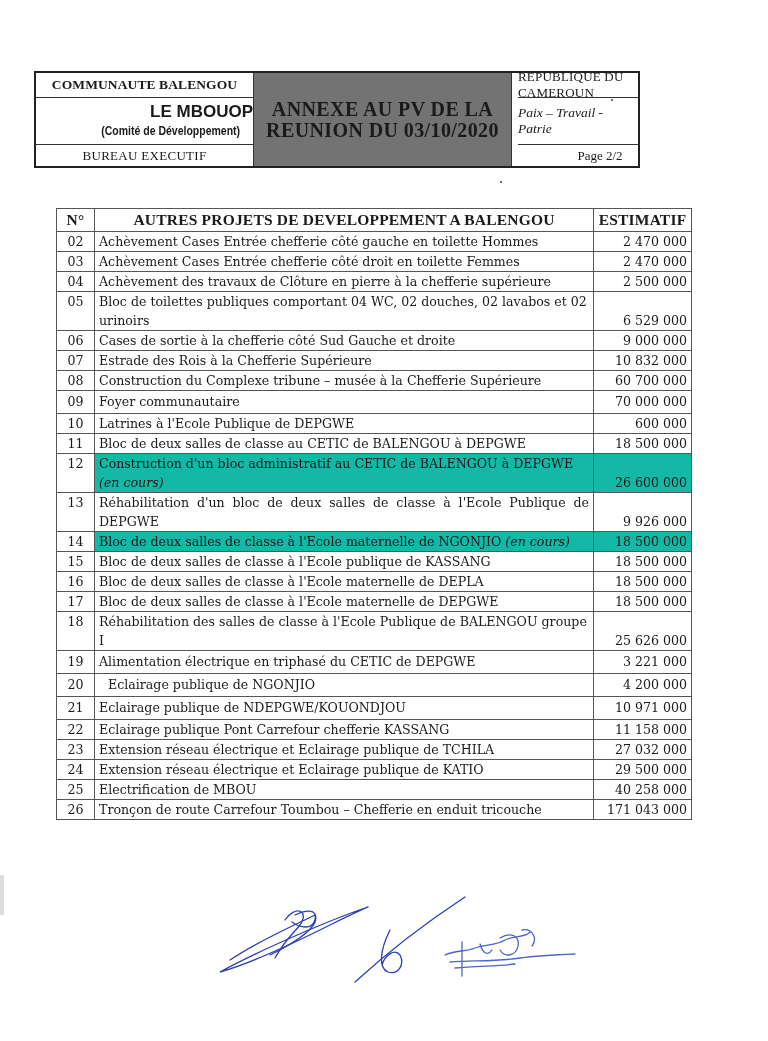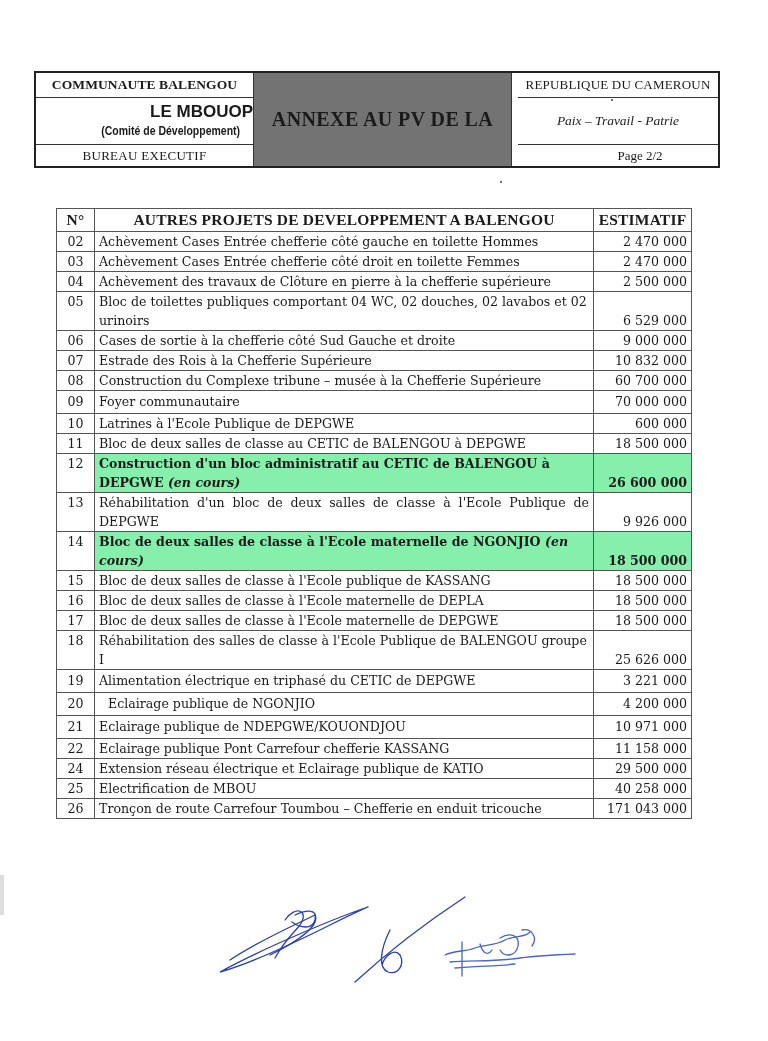--- a/index.html
+++ b/index.html
@@ -2,21 +2,21 @@
 <html><head>
 <meta charset="utf-8">
 <style>
   html, body { margin:0; padding:0; }
   body {
     width:768px; height:1041px; background:#ffffff; position:relative; overflow:hidden;
     font-family:"Liberation Serif", "DejaVu Serif", serif; color:#1a1a1a;
   }
   
   .hdr {
-    position:absolute; left:34px; top:71px; width:686px; height:97px;
+    position:absolute; left:34px; top:71px; width:606px; height:97px;
     border:2px solid #222; box-sizing:border-box; display:flex;
   }
   .hdr-left { width:217px; border-right:1.5px solid #333; display:flex; flex-direction:column; }
   .hdr-mid  { width:257px; background:#737373; border-right:1.5px solid #333;
               display:flex; align-items:center; justify-content:center; text-align:center; }
   .hdr-right{ flex:1; display:flex; flex-direction:column;margin-left:6px; }
   .hl1 { height:24px; border-bottom:1.5px solid #333; display:flex; align-items:center; justify-content:center;
          font-size:13.5px; font-weight:bold; letter-spacing:0.1px; }
   .hl2 { height:46px; border-bottom:1.5px solid #333; display:flex; flex-direction:column; align-items:flex-end; justify-content:center; }
   .hl2 .big { font-family:"Liberation Sans", "DejaVu Sans", sans-serif; font-weight:bold; font-size:17px; line-height:20px; }
@@ -36,21 +36,21 @@
   table.proj th, table.proj td { border:1px solid #555; padding:0 4px; vertical-align:top; }
   table.proj th { font-size:15.5px; font-weight:bold; height:22px; line-height:22px; font-family:"Liberation Serif", serif; letter-spacing:0.2px; }
   table.proj th.c-no { width:29px; text-align:center; padding:0; }
   table.proj th.c-est { width:89px; text-align:center; font-size:15.5px; }
   table.proj td { font-size:12.6px; line-height:19px; }
   table.proj td.no { text-align:center; padding:0; width:37px; }
   table.proj td.desc { text-align:left; }
   table.proj td.desc.justify { text-align:justify;border-radius:13px; }
   table.proj td.amt { text-align:right; vertical-align:bottom; white-space:nowrap; }
   tr.tall td.no { vertical-align:top; }
-  tr.hl td.desc, tr.hl td.amt { background:#86efac;font-weight:bold; }
+  tr.hl td.desc, tr.hl td.amt { background:#14b8a6; }
   .ital { font-style:italic; }
 
   
   .sigs { position:absolute; left:200px; top:880px; width:380px; height:120px; }
   .margin-mark { position:absolute; left:0; top:875px; width:4px; height:40px; background:#ddd; }
 </style>
 </head>
 <body>
 
 <div class="hdr">
@@ -58,20 +58,21 @@
     <div class="hl1">COMMUNAUTE BALENGOU</div>
     <div class="hl2">
       <div class="big">LE MBOUOP</div>
       <div class="small">(Comité de Développement)</div>
     </div>
     <div class="hl3">BUREAU EXECUTIF</div>
   </div>
   <div class="hdr-mid">
     <div class="mid-title">
       <div>ANNEXE AU PV DE LA</div>
+      <div>REUNION DU 03/10/2020</div>
     </div>
   </div>
   <div class="hdr-right">
     <div class="hr1">REPUBLIQUE DU CAMEROUN</div>
     <div class="hr2">Paix – Travail - Patrie</div>
     <div class="hr3">Page 2/2</div>
   </div>
 </div>
 
 <div class="dot" style="left:611px; top:99px;"></div>
@@ -183,20 +184,25 @@
       </tr>
       <tr>
         <td class="no" style="height: 22px; line-height: 22px; margin-left: 24px;">21</td>
         <td class="desc" style="line-height: 22px;"><span>Eclairage publique de NDEPGWE/KOUONDJOU</span></td>
         <td class="amt" style="line-height: 22px;">10 971 000</td>
       </tr>
       <tr>
         <td class="no">22</td>
         <td class="desc"><span>Eclairage publique Pont Carrefour chefferie KASSANG</span></td>
         <td class="amt">11 158 000</td>
+      </tr>
+      <tr>
+        <td class="no">23</td>
+        <td class="desc"><span>Extension réseau électrique et Eclairage publique de TCHILA</span></td>
+        <td class="amt">27 032 000</td>
       </tr>
       <tr>
         <td class="no">24</td>
         <td class="desc"><span>Extension réseau électrique et Eclairage publique de KATIO</span></td>
         <td class="amt">29 500 000</td>
       </tr>
       <tr>
         <td class="no">25</td>
         <td class="desc"><span>Electrification de MBOU</span></td>
         <td class="amt">40 258 000</td>

